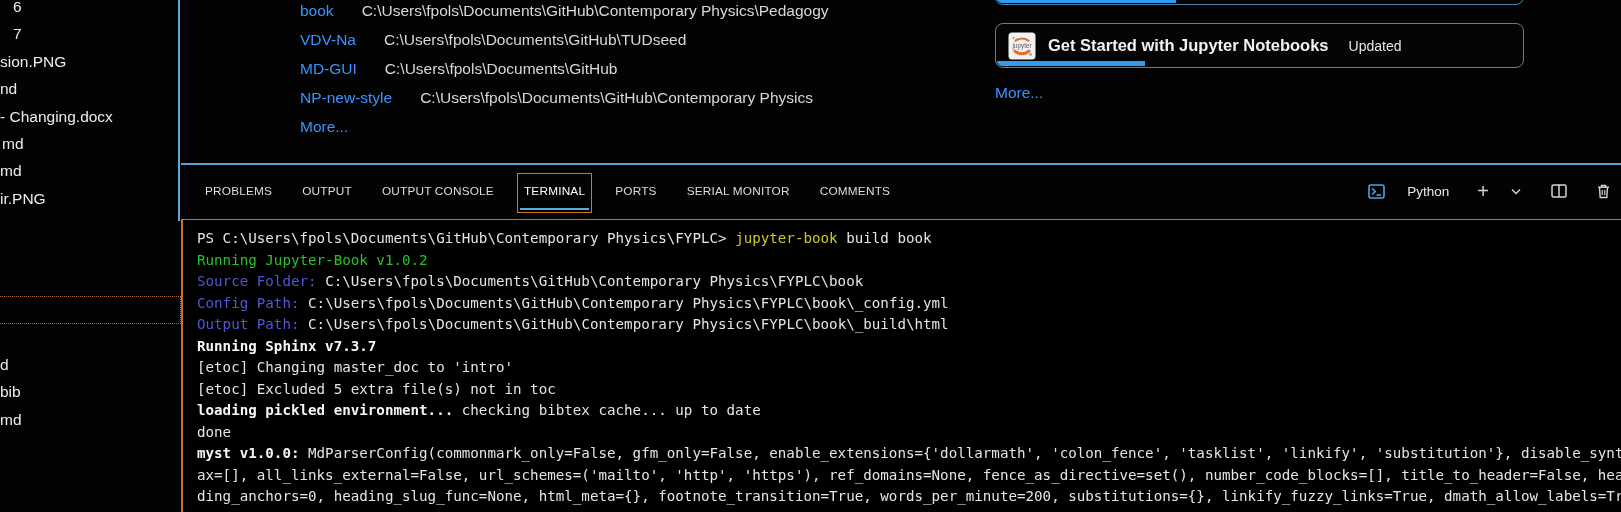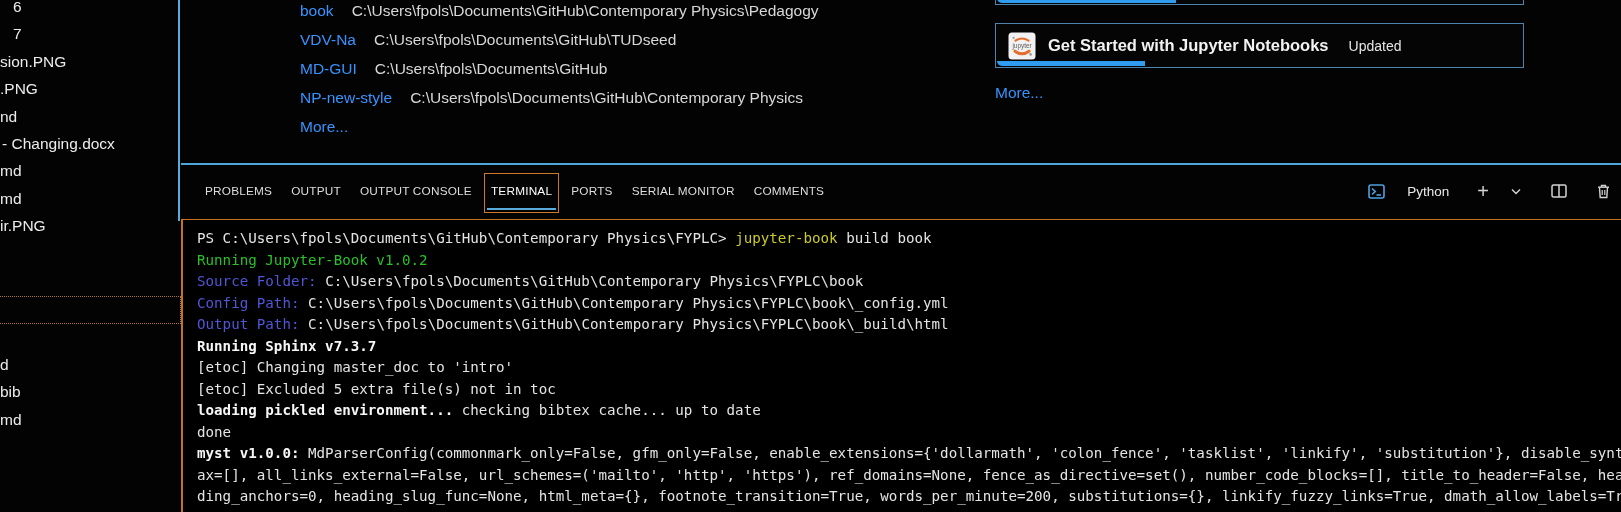--- a/index.html
+++ b/index.html
@@ -20,40 +20,40 @@
   #blue-vline{position:absolute;left:178px;top:0;width:2px;height:221px;background:#5ea9d9;}
   #panel-top-border{position:absolute;left:181px;top:163px;width:1440px;height:2px;background:#4da6d9;}
   #terminal-focus-top{position:absolute;left:181px;top:218.5px;width:1440px;height:1.5px;background:#c4731f;}
   #terminal-focus-left{position:absolute;left:181px;top:218.5px;width:1.5px;height:294px;background:#c4731f;}
 
   
   #welcome{position:absolute;left:181px;top:0;width:1440px;height:163px;}
   #recent-list{position:absolute;left:119px;top:-4px;}
   .recent-row{height:29px;line-height:29px;white-space:nowrap;font-size:15.5px;}
   .recent-link{color:#3794ff;cursor:pointer;}
-  .recent-path{color:#d8d8d8;margin-left:18px;}
+  .recent-path{color:#d8d8d8;margin-left:28px;}
   #recent-more{position:absolute;left:119px;top:112px;height:29px;line-height:29px;
                font-size:15.5px;color:#3794ff;cursor:pointer;}
 
   #walkthroughs{position:absolute;left:814px;top:0;width:529px;height:163px;}
-  .walk-card{position:absolute;left:0;width:529px;border:1.5px solid #4d84ac;border-radius:0;
+  .walk-card{position:absolute;left:0;width:529px;border:1.5px solid #4d84ac;border-radius:8px;
              background:#050505;box-sizing:border-box;overflow:hidden;}
   #walk-card-partial{top:-41px;height:46px;}
   #walk-card-jupyter{top:23px;height:45px;display:flex;align-items:center;padding-left:12px;}
   .walk-progress{position:absolute;left:1px;bottom:1px;height:5px;background:#2f9cf0;
                  border-radius:0 0 0 6px;}
   .walk-title{font-size:16.5px;font-weight:700;color:#f2f2f2;margin-left:12px;white-space:nowrap;}
   .walk-badge{font-size:14px;color:#e6e6e6;margin-left:20px;}
   #walk-more{position:absolute;left:0;top:84px;font-size:15.5px;color:#3794ff;cursor:pointer;}
   #jupyter-icon{width:28px;height:28px;flex:0 0 28px;}
 
   
   #panel-bar{position:absolute;left:181px;top:164px;width:1440px;height:54px;display:flex;
              align-items:center;padding-left:24px;box-sizing:border-box;}
-  #panel-tabs{display:flex;column-gap:19px;align-items:center;height:100%;}
+  #panel-tabs{display:flex;column-gap:30px;align-items:center;height:100%;}
   .tab{position:relative;height:100%;display:flex;align-items:center;font-size:11.8px;
        letter-spacing:.2px;color:#dedede;white-space:nowrap;cursor:pointer;}
   .tab.active{color:#fff;}
   .tab.active::before{content:"";position:absolute;left:-7px;right:-7px;top:9px;bottom:5px;
                       border:1.5px solid #cd7827;}
   .tab.active::after{content:"";position:absolute;left:-4px;right:-4px;bottom:8px;height:2.5px;
                      background:#5aabdd;}
   #panel-actions{position:absolute;right:11px;top:164px;height:54px;display:flex;
                  align-items:center;column-gap:22px;}
   #shell-label{font-size:13.5px;color:#e8e8e8;margin-right:6px;}
@@ -75,21 +75,20 @@
 </head>
 <body>
 
 <div id="screen">
 
   <div id="left-window">
     <div id="files-top">
         <div class="file-row">6</div>
         <div class="file-row">7</div>
         <div class="file-row">sion.PNG</div>
-        <div class="file-row">.PNG</div>
         <div class="file-row">nd</div>
         <div class="file-row">- Changing.docx</div>
         <div class="file-row">md</div>
         <div class="file-row">md</div>
         <div class="file-row">ir.PNG</div>
       </div>
     <div id="focus-dotted-rect"></div>
     <div id="files-bottom">
         <div class="file-row">d</div>
         <div class="file-row">bib</div>

